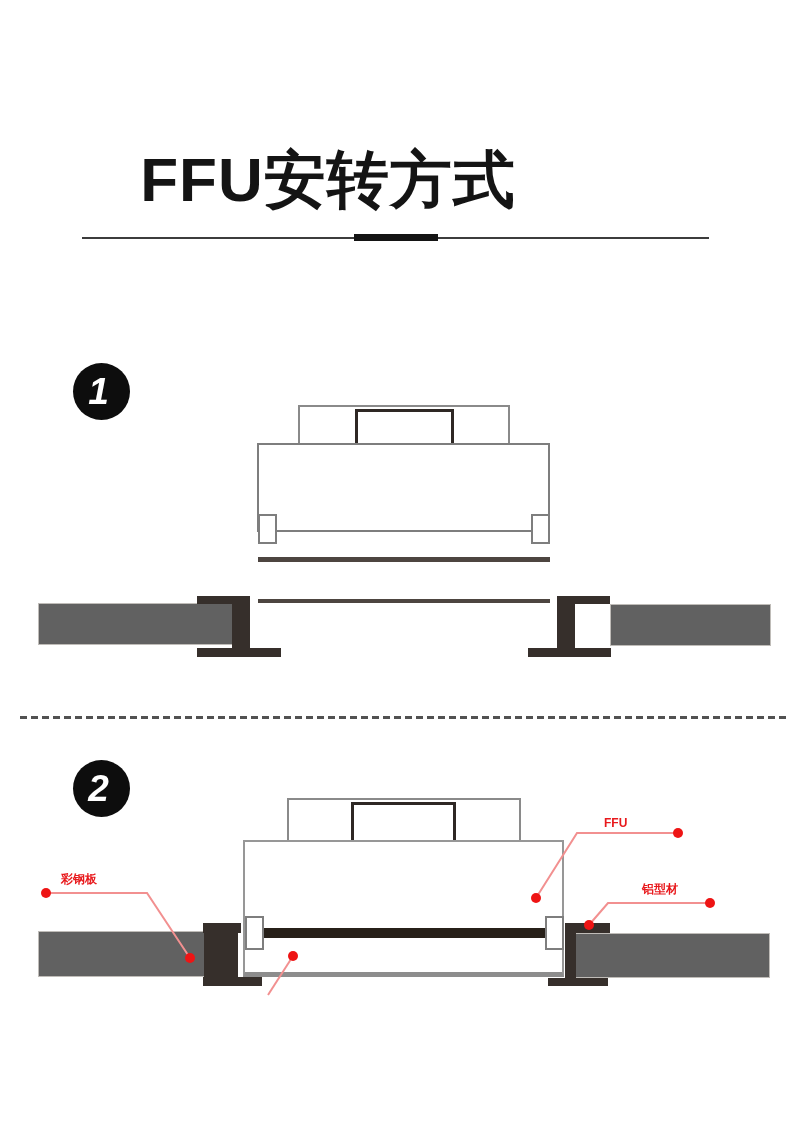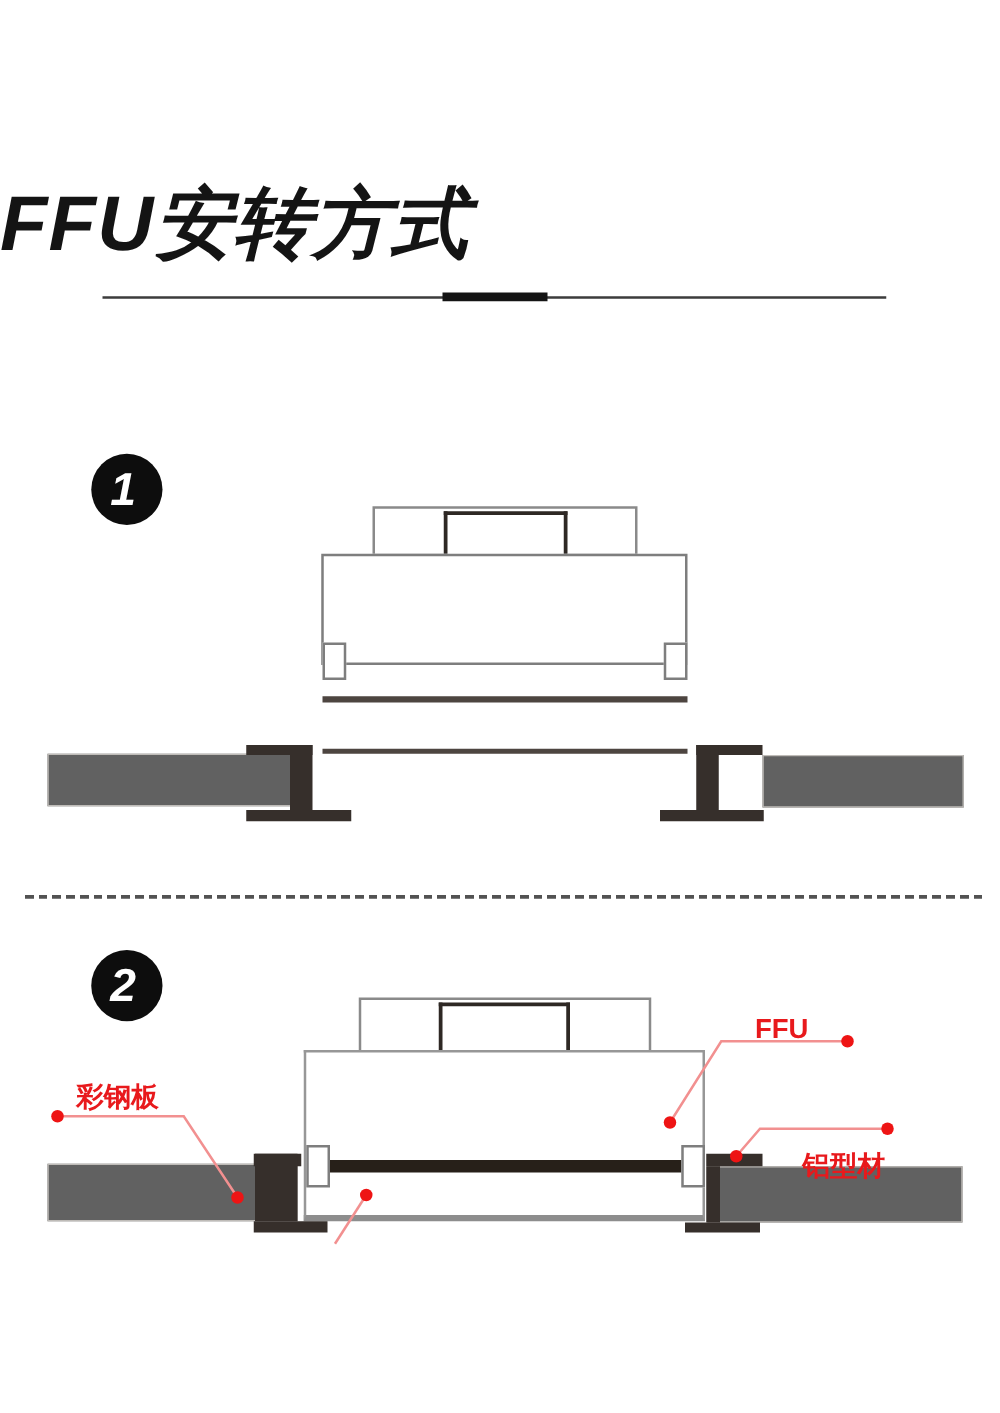--- a/index.html
+++ b/index.html
@@ -4,22 +4,22 @@
 <style>
   html,body{margin:0;padding:0;background:#fff;}
   .canvas{
     position:relative;width:800px;height:1130px;background:#ffffff;
     font-family:"Liberation Sans","DejaVu Sans",sans-serif;overflow:hidden;
   }
   .abs{position:absolute;box-sizing:border-box;}
 
   
   .page-title{
-    left:0;top:145px;width:656px;
-    font-size:62px;font-weight:700;color:#141414;letter-spacing:1px;line-height:70px;font-style:italic;
+    left:0;top:145px;width:656px;text-align:center;
+    font-size:62px;font-weight:700;color:#141414;letter-spacing:1px;line-height:70px;
   }
   .divider-thin{left:82px;top:237px;width:627px;height:2px;background:#3c3c3c;}
   .divider-thick{left:354px;top:234px;width:84px;height:7px;background:#141414;}
 
   
   .badge{
     width:57px;height:57px;border-radius:50%;background:#0d0d0d;color:#fff;
     display:flex;align-items:center;justify-content:center;
     font-size:37px;font-weight:700;font-style:italic;padding-right:6px;
   }
@@ -65,24 +65,24 @@
   .d2-panel-left{left:38px;top:931px;width:200px;height:46px;}
   .d2-cap-left{left:203px;top:923px;width:38px;height:10px;}
   .d2-vert-left{left:204px;top:923px;width:34px;height:54px;}
   .d2-foot-left{left:203px;top:977px;width:59px;height:9px;}
   .d2-panel-right{left:566px;top:933px;width:204px;height:45px;}
   .d2-cap-right{left:565px;top:923px;width:45px;height:10px;}
   .d2-vert-right{left:565px;top:933px;width:11px;height:45px;}
   .d2-foot-right{left:548px;top:978px;width:60px;height:8px;}
 
   
-  .ann-label{color:#e8191c;font-weight:700;font-size:22px;line-height:18px;z-index:12;}
+  .ann-label{color:#e8191c;font-weight:700;font-size:12px;line-height:18px;z-index:12;}
   .lbl-caigangban{left:61px;top:871px;font-family:Liberation Mono, monospace;}
   .lbl-ffu{left:604px;top:814px;}
-  .lbl-lvxingcai{left:642px;top:924px;}
+  .lbl-lvxingcai{left:642px;top:880px;}
   .dot{width:10px;height:10px;border-radius:50%;background:#ee1414;z-index:12;}
   .leader-svg{left:0;top:0;width:800px;height:1130px;z-index:11;pointer-events:none;}
   .leader-svg polyline{fill:none;stroke:#f29090;stroke-width:2;}
 </style>
 </head>
 <body>
 
 <div class="canvas">
 
   <div class="abs page-title">FFU安转方式</div>

